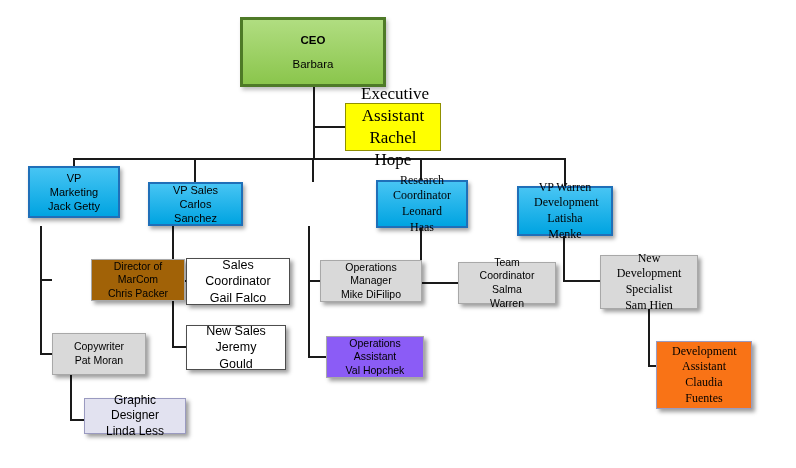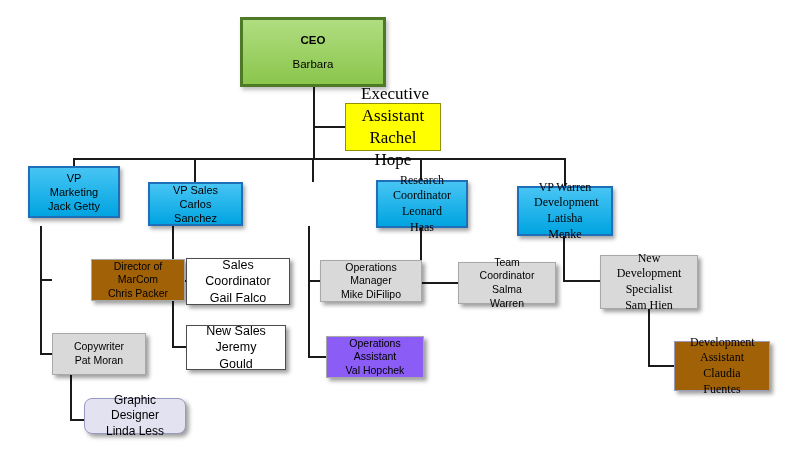--- a/index.html
+++ b/index.html
@@ -113,21 +113,21 @@
   <div class="node gray" style="left: 52px; top: 259px; width: 94px; height: 42px; background-color: #a16207; margin-left: 39px;">
     <div class="title">Director of MarCom</div>
     <div class="name">Chris Packer</div>
   </div>
 
   <div class="node gray" style="left: 52px; top: 333px; width: 94px; height: 42px; background-color: rgb(217, 217, 217);">
     <div class="title">Copywriter</div>
     <div class="name">Pat Moran</div>
   </div>
 
-  <div class="node lavender" style="left: 84px; top: 398px; width: 102px; height: 36px; background-color: rgb(226, 226, 240); border-radius: 8px;">
+  <div class="node lavender" style="left: 84px; top: 398px; width: 102px; height: 36px; background-color: rgb(226, 226, 240);">
     <div class="title">Graphic Designer</div>
     <div class="name">Linda Less</div>
   </div>
 
   <div class="node white" style="left: 186px; top: 258px; width: 104px; height: 47px; background-color: rgb(255, 255, 255);">
     <div class="title">Sales Coordinator</div>
     <div class="name">Gail Falco</div>
   </div>
 
   <div class="node white" style="left: 186px; top: 325px; width: 100px; height: 45px; background-color: rgb(255, 255, 255);">
@@ -148,18 +148,18 @@
   <div class="node gray" style="left: 458px; top: 262px; width: 98px; height: 42px; background-color: rgb(217, 217, 217);">
     <div class="title">Team Coordinator</div>
     <div class="name">Salma Warren</div>
   </div>
 
   <div class="node gray serif" style="left: 600px; top: 255px; width: 98px; height: 54px; background-color: rgb(217, 217, 217);">
     <div class="title">New Development Specialist</div>
     <div class="name">Sam Hien</div>
   </div>
 
-  <div class="node lavender serif" style="left: 674px; top: 341px; width: 96px; height: 50px; background-color: #a16207;">
+  <div class="node lavender serif" style="left: 656px; top: 341px; width: 96px; height: 68px; background-color: #f97316;">
     <div class="title">Development Assistant</div>
     <div class="name">Claudia Fuentes</div>
   </div>
 
 </div>
 
 </body></html>

